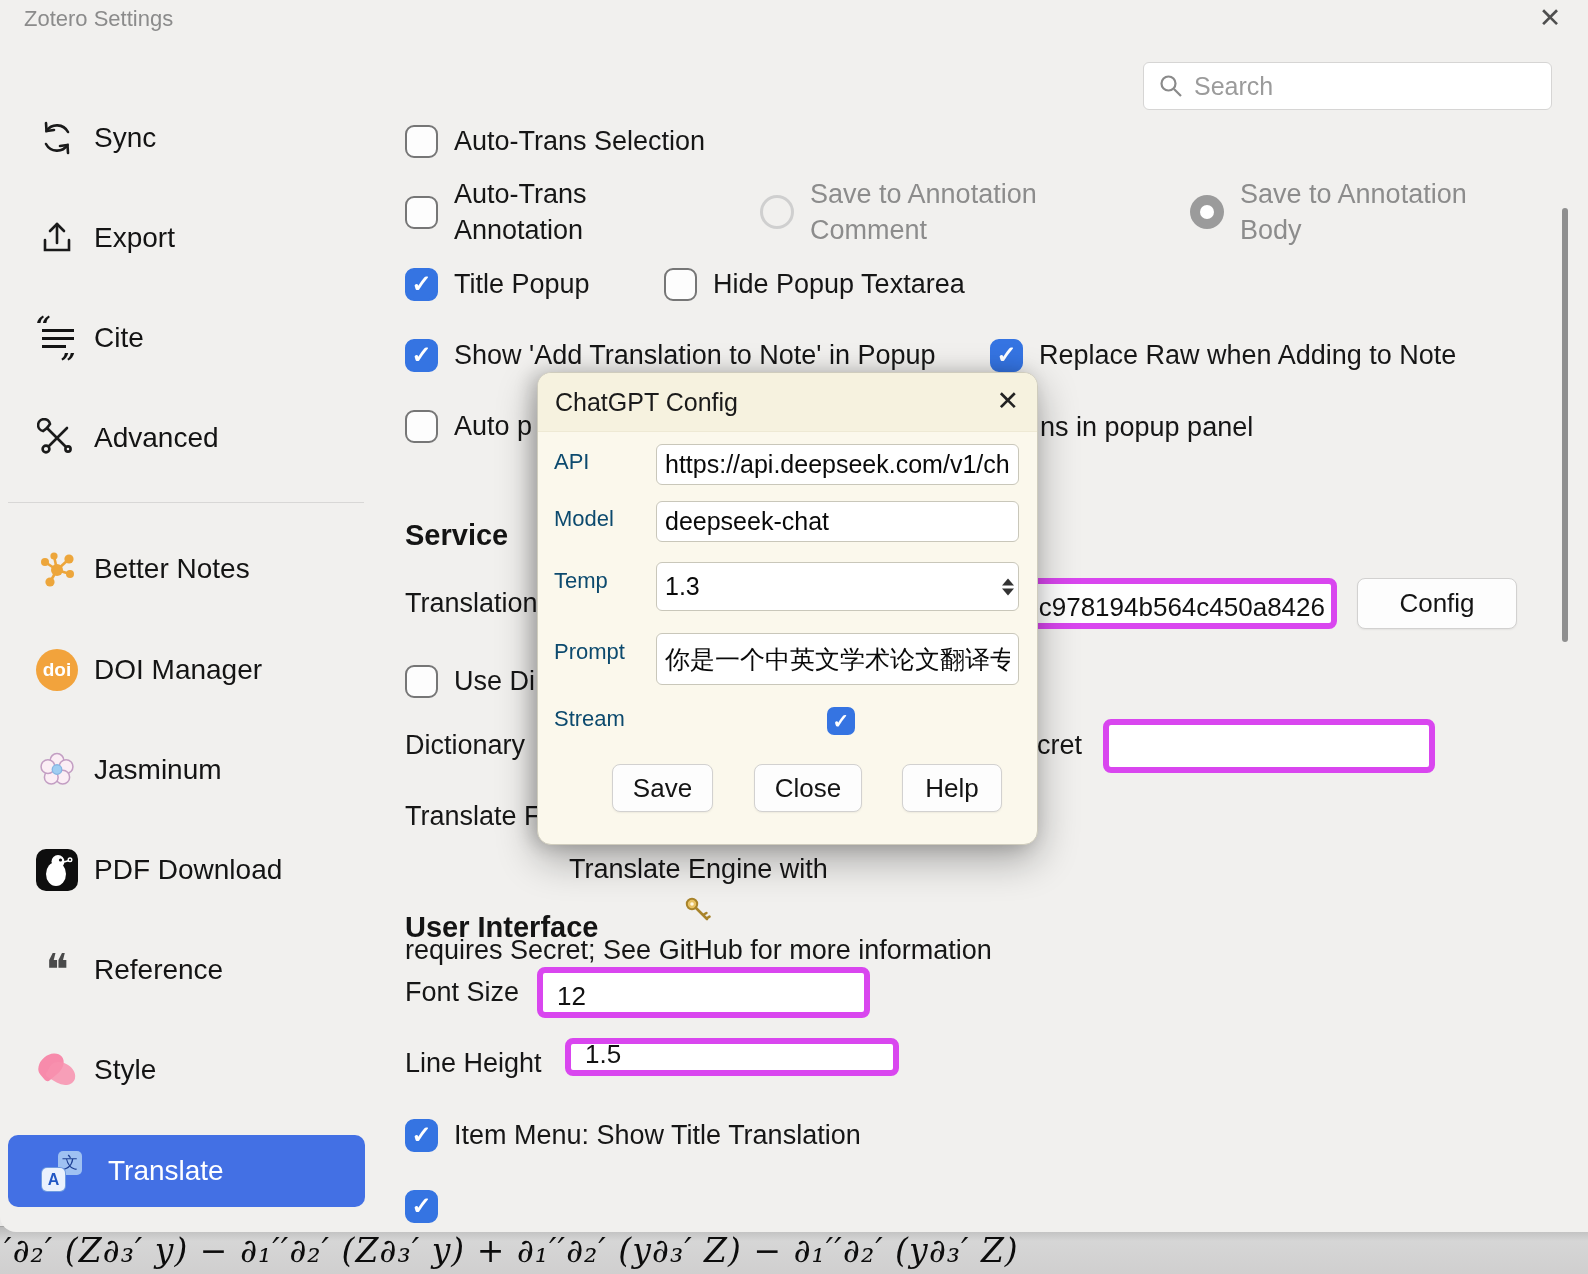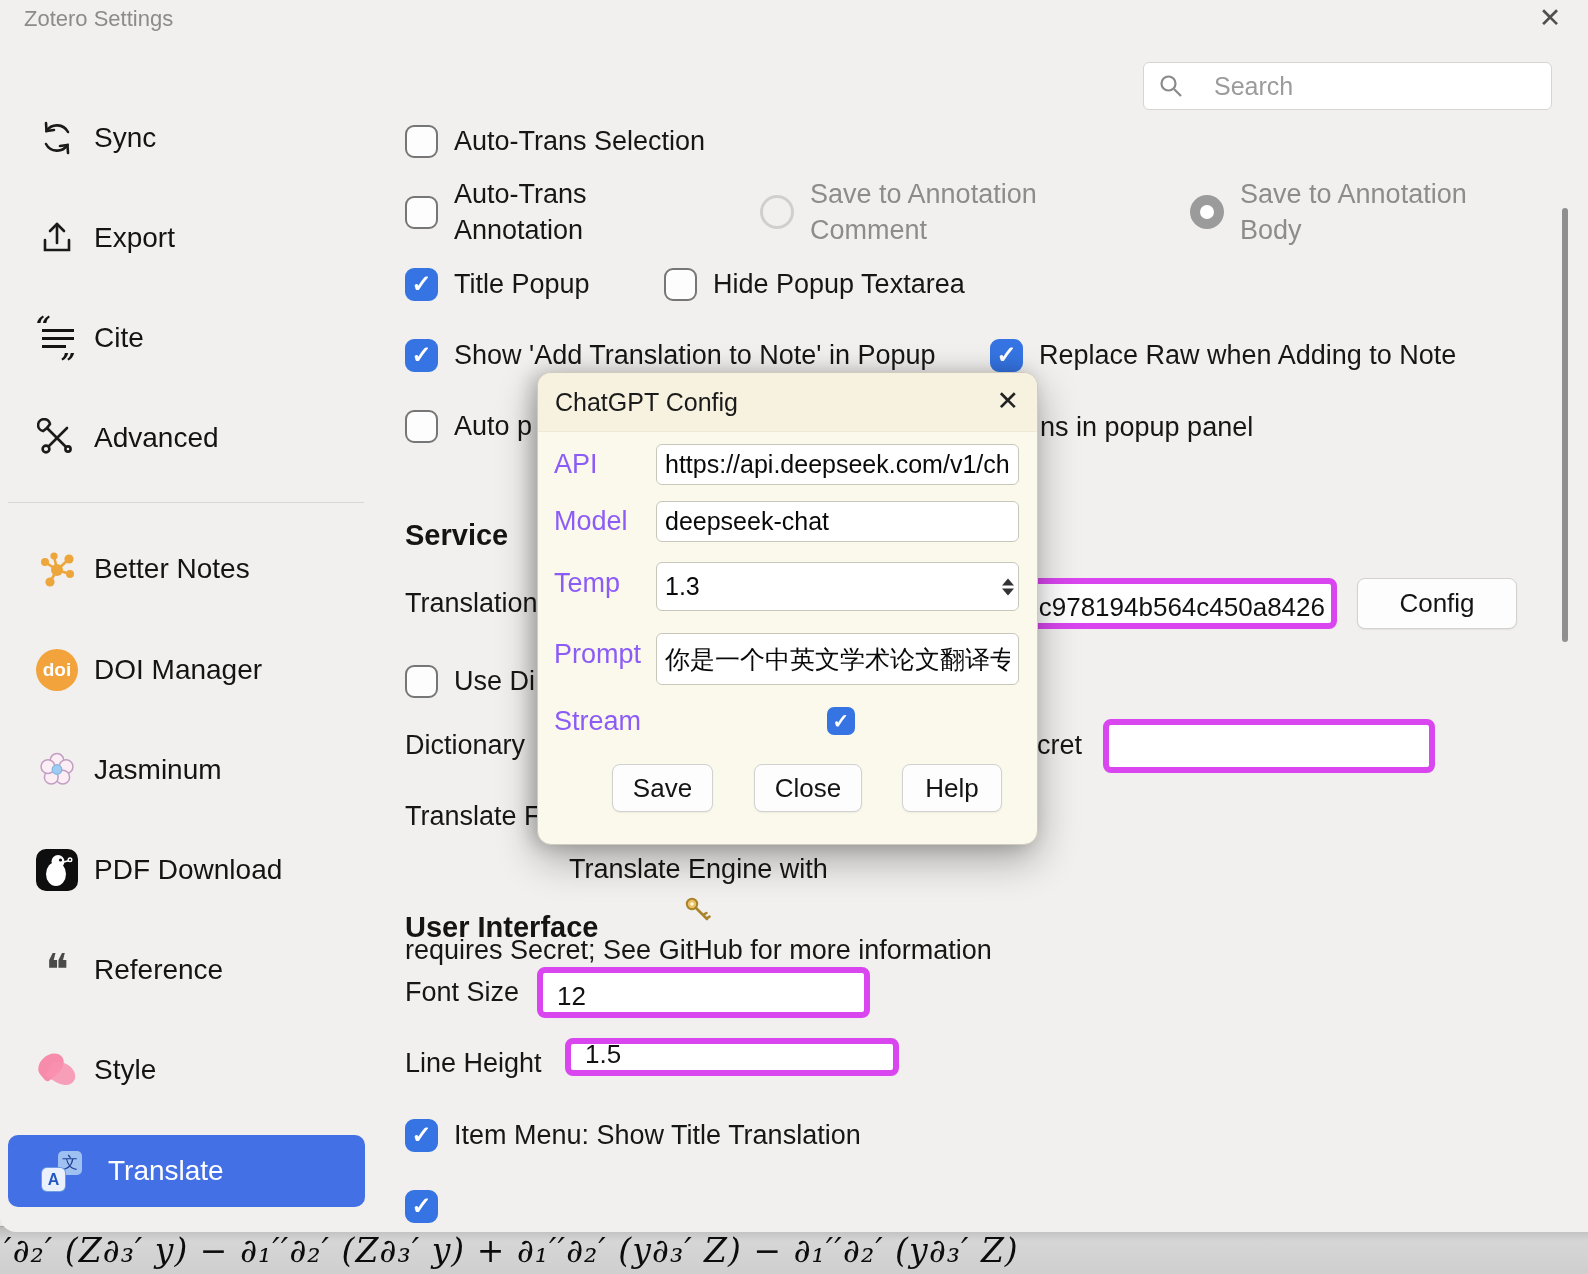--- a/index.html
+++ b/index.html
@@ -11,21 +11,21 @@
   .doc-strip { position:absolute; left:0; top:1226px; width:1588px; height:48px; z-index:1;
     background:linear-gradient(180deg,#b9b9b9 0,#d6d6d6 30%,#d0cfcf 100%); border-top:1px solid #a3a3a3; }
   .doc-strip .formula { position:absolute; left:4px; top:4px; font-family:"DejaVu Serif", serif; font-style:italic;
     font-size:33px; color:#0c0c0c; white-space:nowrap; letter-spacing:1px; }
 
   .titlebar-title { position:absolute; left:24px; top:6px; font-size:22px; color:#8b8b8b; }
   .win-close { position:absolute; left:1528px; top:2px; font-size:27px; color:#4f4f4f; width:44px; height:40px; text-align:center; cursor:pointer; }
 
   
   .searchbox { position:absolute; left:1143px; top:62px; width:409px; height:48px; background:#fff; border:1px solid #d6d5d4; border-radius:6px; display:flex; align-items:center; padding-left:14px; gap:10px; }
-  .searchbox input { border:none; outline:none; font-size:25px; color:#333; width:320px; background:transparent; font-family:"Liberation Sans",sans-serif;margin-left:20px; }
+  .searchbox input { border:none; outline:none; font-size:25px; color:#333; width:320px; background:transparent; font-family:"Liberation Sans",sans-serif; }
   .searchbox input::placeholder { color:#9b9b9b; }
 
   
   .side-item { position:absolute; left:36px; height:46px; display:flex; align-items:center; gap:16px; cursor:pointer; }
   .side-item .lab { font-size:28px; color:#141414; white-space:nowrap; }
   .side-divider { position:absolute; left:8px; top:502px; width:356px; height:1px; background:#d8d7d6; }
   .side-active { position:absolute; left:8px; top:1135px; width:357px; height:72px; background:#4370e4; border-radius:10px; display:flex; align-items:center; padding-left:32px; gap:24px; cursor:pointer; }
   .side-active .lab { font-size:28px; color:#fff; }
 
   .icon40 { width:42px; height:42px; display:flex; align-items:center; justify-content:center; flex:0 0 42px; }
@@ -73,21 +73,21 @@
 
   .note-line { position:absolute; left:405px; top:854px; display:flex; align-items:center; gap:10px; font-size:27px; color:#161616; white-space:nowrap;flex-direction:column; }
 
   .vscroll { position:absolute; left:1562px; top:208px; width:6px; height:434px; background:#8f8f8f; border-radius:3px; }
 
   
   .dialog { position:absolute; left:537px; top:372px; width:501px; height:473px; background:#fbf8ec; border:1px solid #cfccbd; border-radius:14px; z-index:50; box-shadow:0 14px 40px rgba(0,0,0,.32), -6px 0 18px rgba(0,0,0,.18); }
   .dialog .hdr { position:absolute; left:0; top:0; width:100%; height:59px; background:#f6f2df; border-radius:13px 13px 0 0; border-bottom:1px solid #eee9d4; }
   .dialog .hdr .t { position:absolute; left:17px; top:15px; font-size:25px; color:#1a1a1a; }
   .dialog .hdr .x { position:absolute; right:18px; top:12px; font-size:27px; color:#222; cursor:pointer; }
-  .dialog .dl { position:absolute; left:16px; font-size:27px; color:#8b5cf6; }
+  .dialog .dl { position:absolute; left:16px; font-size:22px; color:#0c4a6e; }
   .dialog .dfield { position:absolute; left:118px; width:363px; background:#fff; border:1px solid #c9c7ba; border-radius:6px; overflow:hidden; display:flex; align-items:center; }
   .dialog .dfield input { border:none; outline:none; width:100%; font-size:25px; color:#0a0a0a; padding:0 8px; background:transparent; font-family:"Liberation Sans","DejaVu Sans",sans-serif; }
   .spin { position:absolute; right:4px; top:50%; transform:translateY(-50%); display:flex; flex-direction:column; gap:3px; }
   .spin i { width:0; height:0; border-left:6px solid transparent; border-right:6px solid transparent; }
   .spin .up { border-bottom:7px solid #333; }
   .spin .dn { border-top:7px solid #333; }
 </style>
 </head>
 <body>
 

